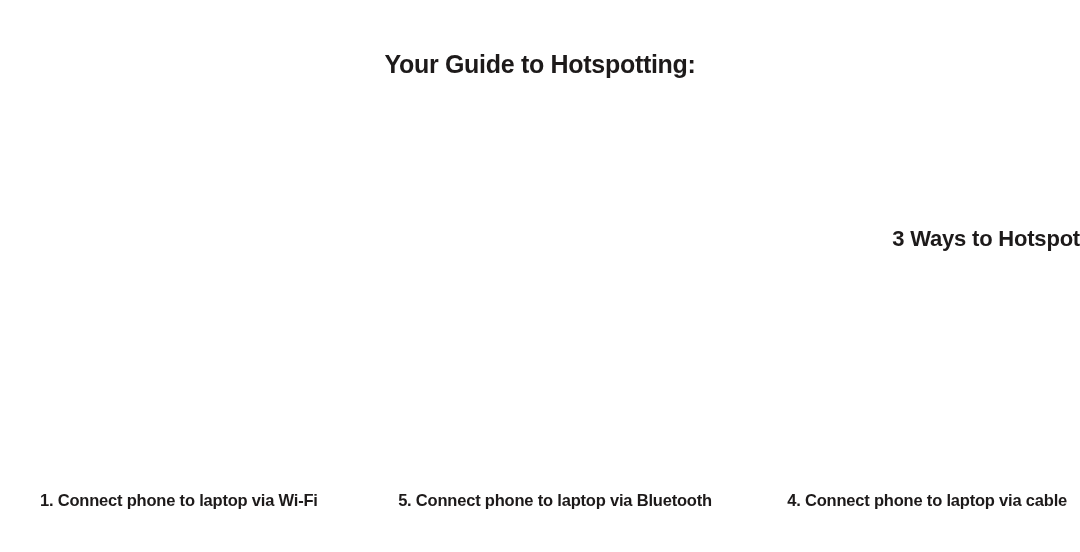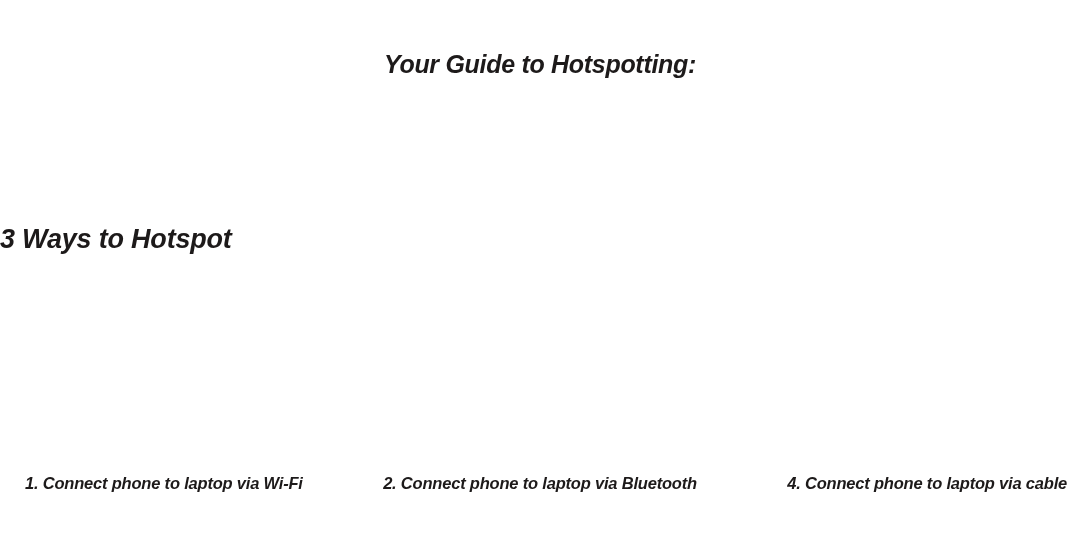--- a/index.html
+++ b/index.html
@@ -8,71 +8,71 @@
     background: #ffffff;
   }
   .slide {
     position: relative;
     width: 1080px;
     height: 552px;
     background: var(--bg, #ffffff);
     overflow: hidden;
     font-family: "Liberation Sans", "DejaVu Sans", sans-serif;
     color: var(--text, #1d1a1a);
-    font-style: italic;
   }
   .title-block {
     position: absolute;
     top: 45px;
     left: 0;
     width: 100%;
     text-align: center;
   }
   .title-line {
     font-size: 25px;
     line-height: 38px;
     font-weight: 700;
     letter-spacing: -0.3px;
     white-space: nowrap;
   }
   .subtitle {
     position: absolute;
     top: 222px;
     left: 0;
     width: 100%;
-    text-align: left;
-    font-size: 27px;
+    text-align: right;
+    font-size: 22px;
     line-height: 34px;
     font-weight: 700;
     letter-spacing: -0.2px;
     white-space: nowrap;
   }
   .caption {
     position: absolute;
-    top: 472px;
+    top: 489px;
     font-size: 16.5px;
     line-height: 22px;
     font-weight: 700;
     letter-spacing: -0.2px;
     white-space: nowrap;
+    margin-left: 15px;
   }
   .caption.c1 { left: 25px; }
   .caption.c2 { left: 50%; transform: translateX(-50%); }
   .caption.c3 { right: 13px; }
 </style>
 </head>
 <body>
 
 <div class="slide">
 
   <div class="title-block">
     <div class="title-line">Your Guide to Hotspotting:</div>
   </div>
 
   <div class="subtitle">3 Ways to Hotspot</div>
 
   <div class="caption c1">1. Connect phone to laptop via Wi-Fi</div>
 
-  <div class="caption c2">2. Connect phone to laptop via Bluetooth</div>
+  <div class="caption c2">5. Connect phone to laptop via Bluetooth</div>
 
   <div class="caption c3">4. Connect phone to laptop via cable</div>
 
 </div>
 
 </body></html>

